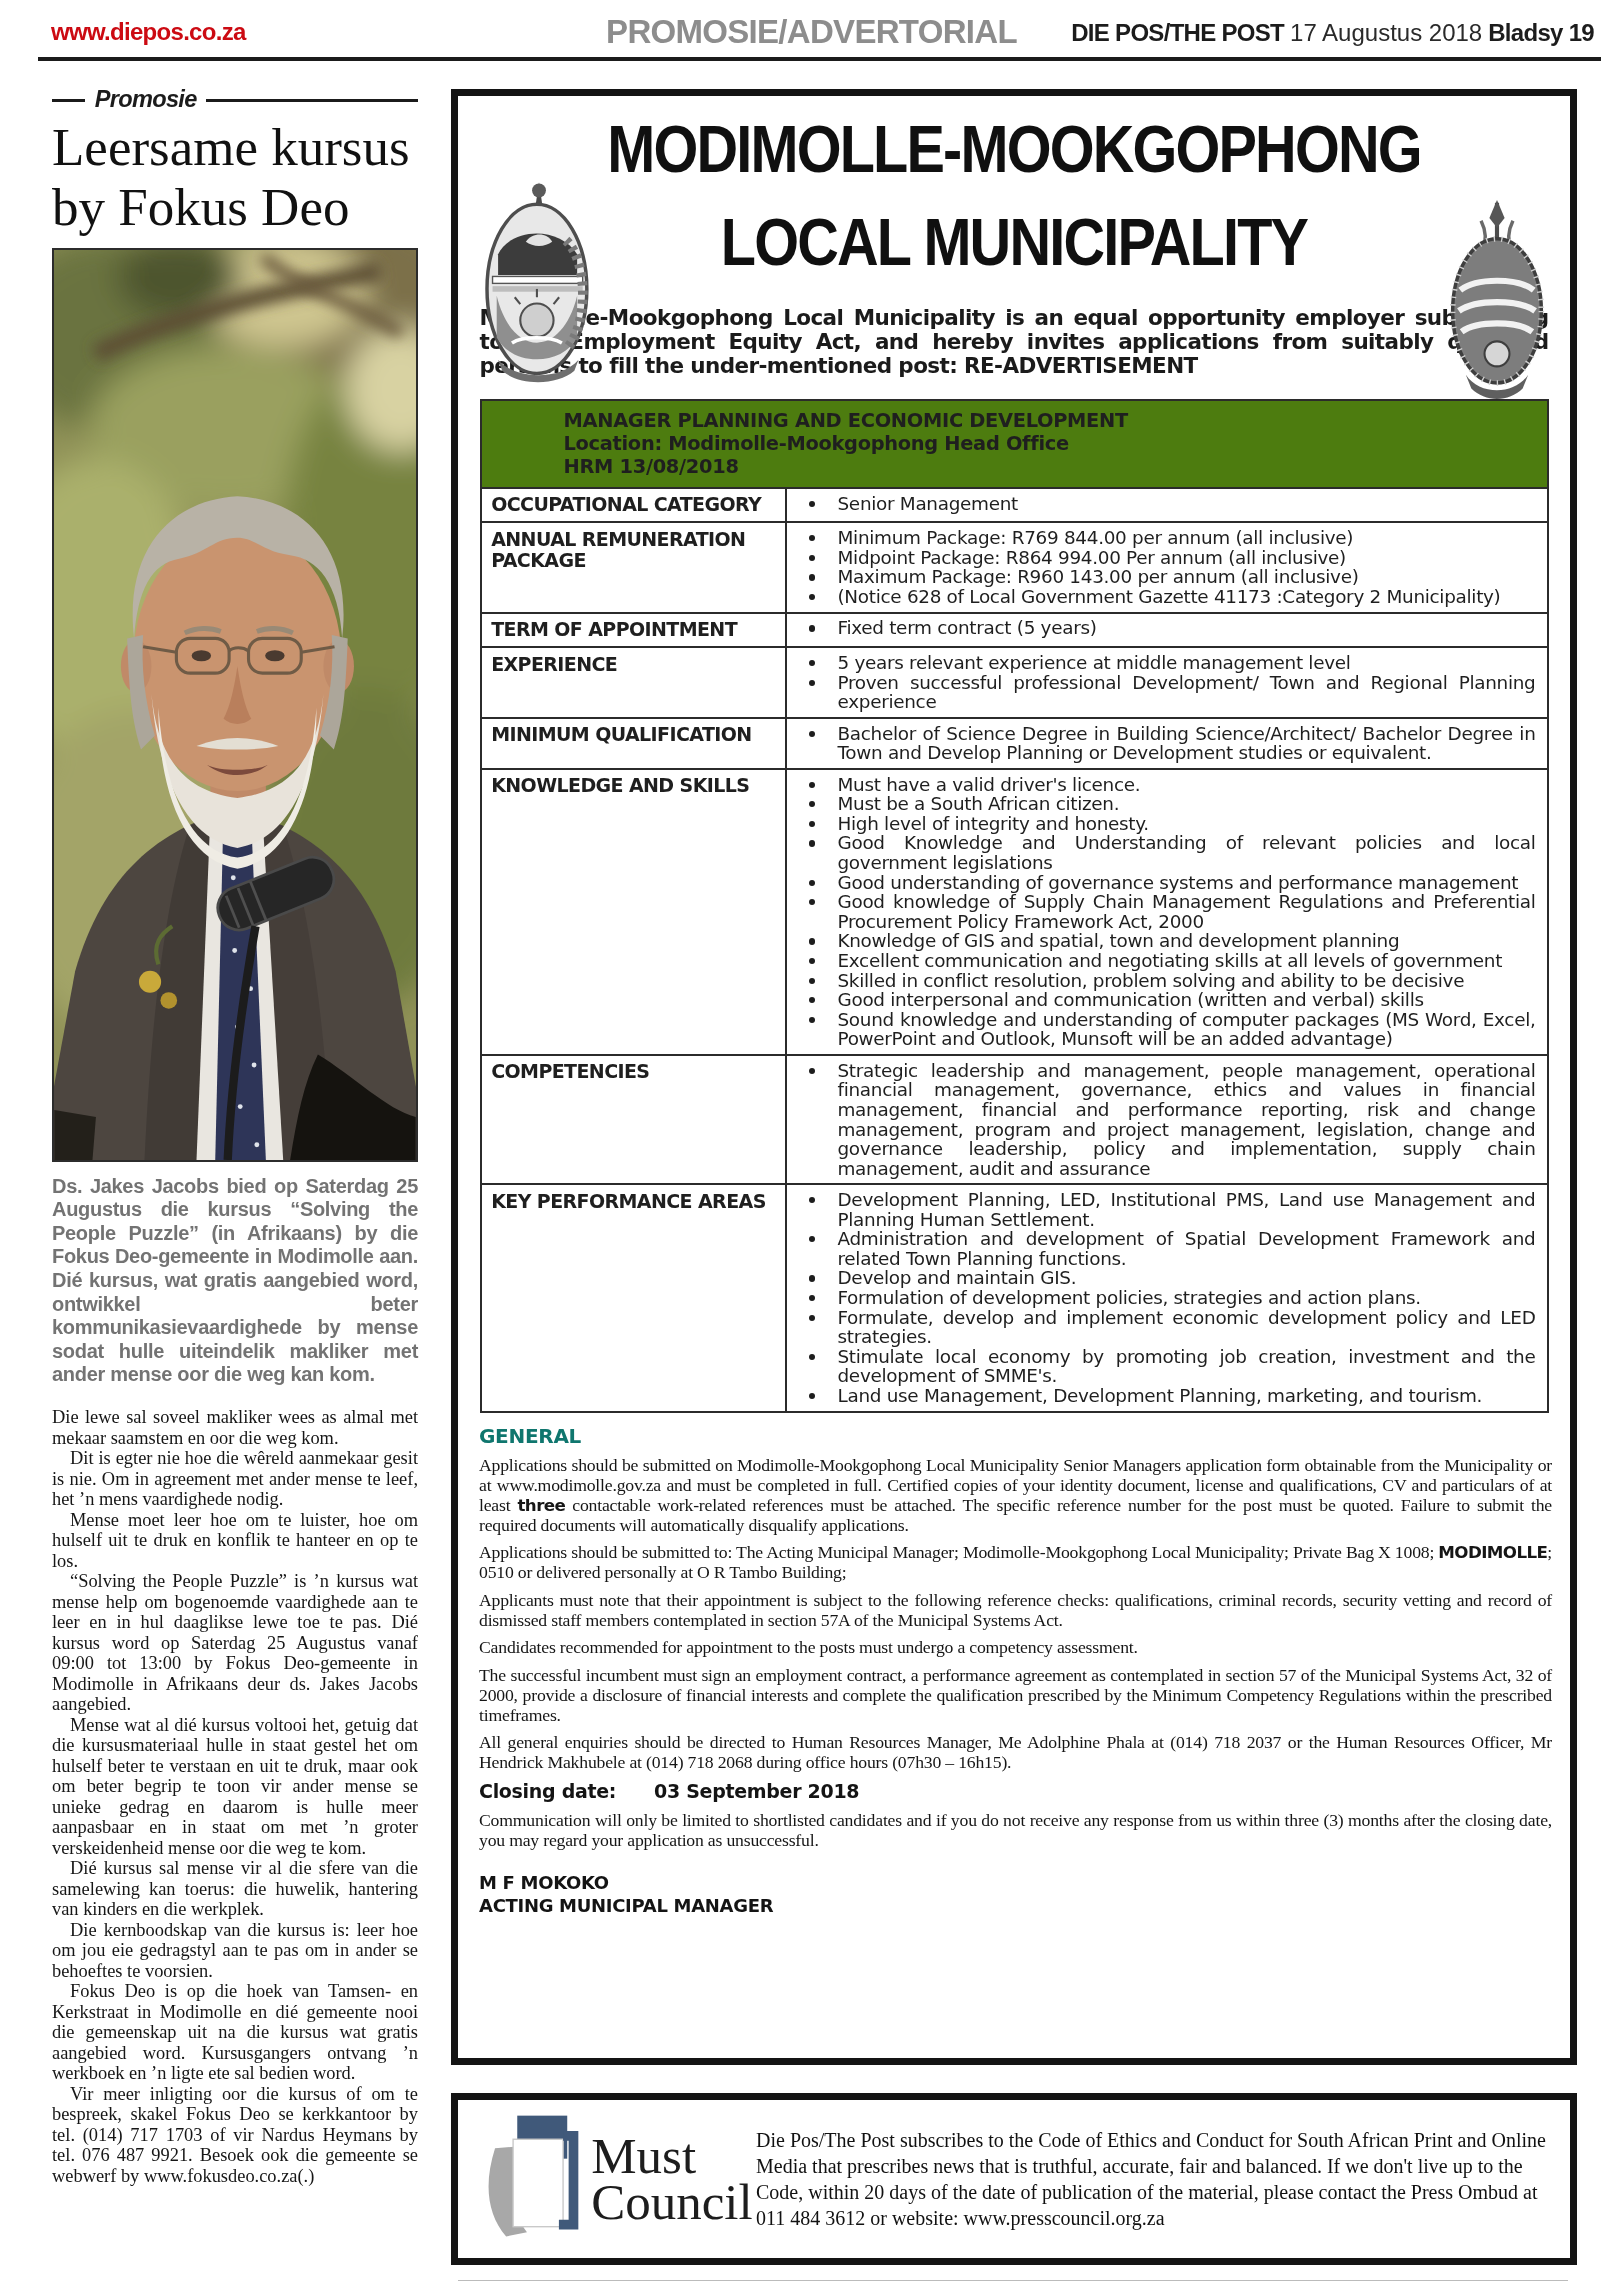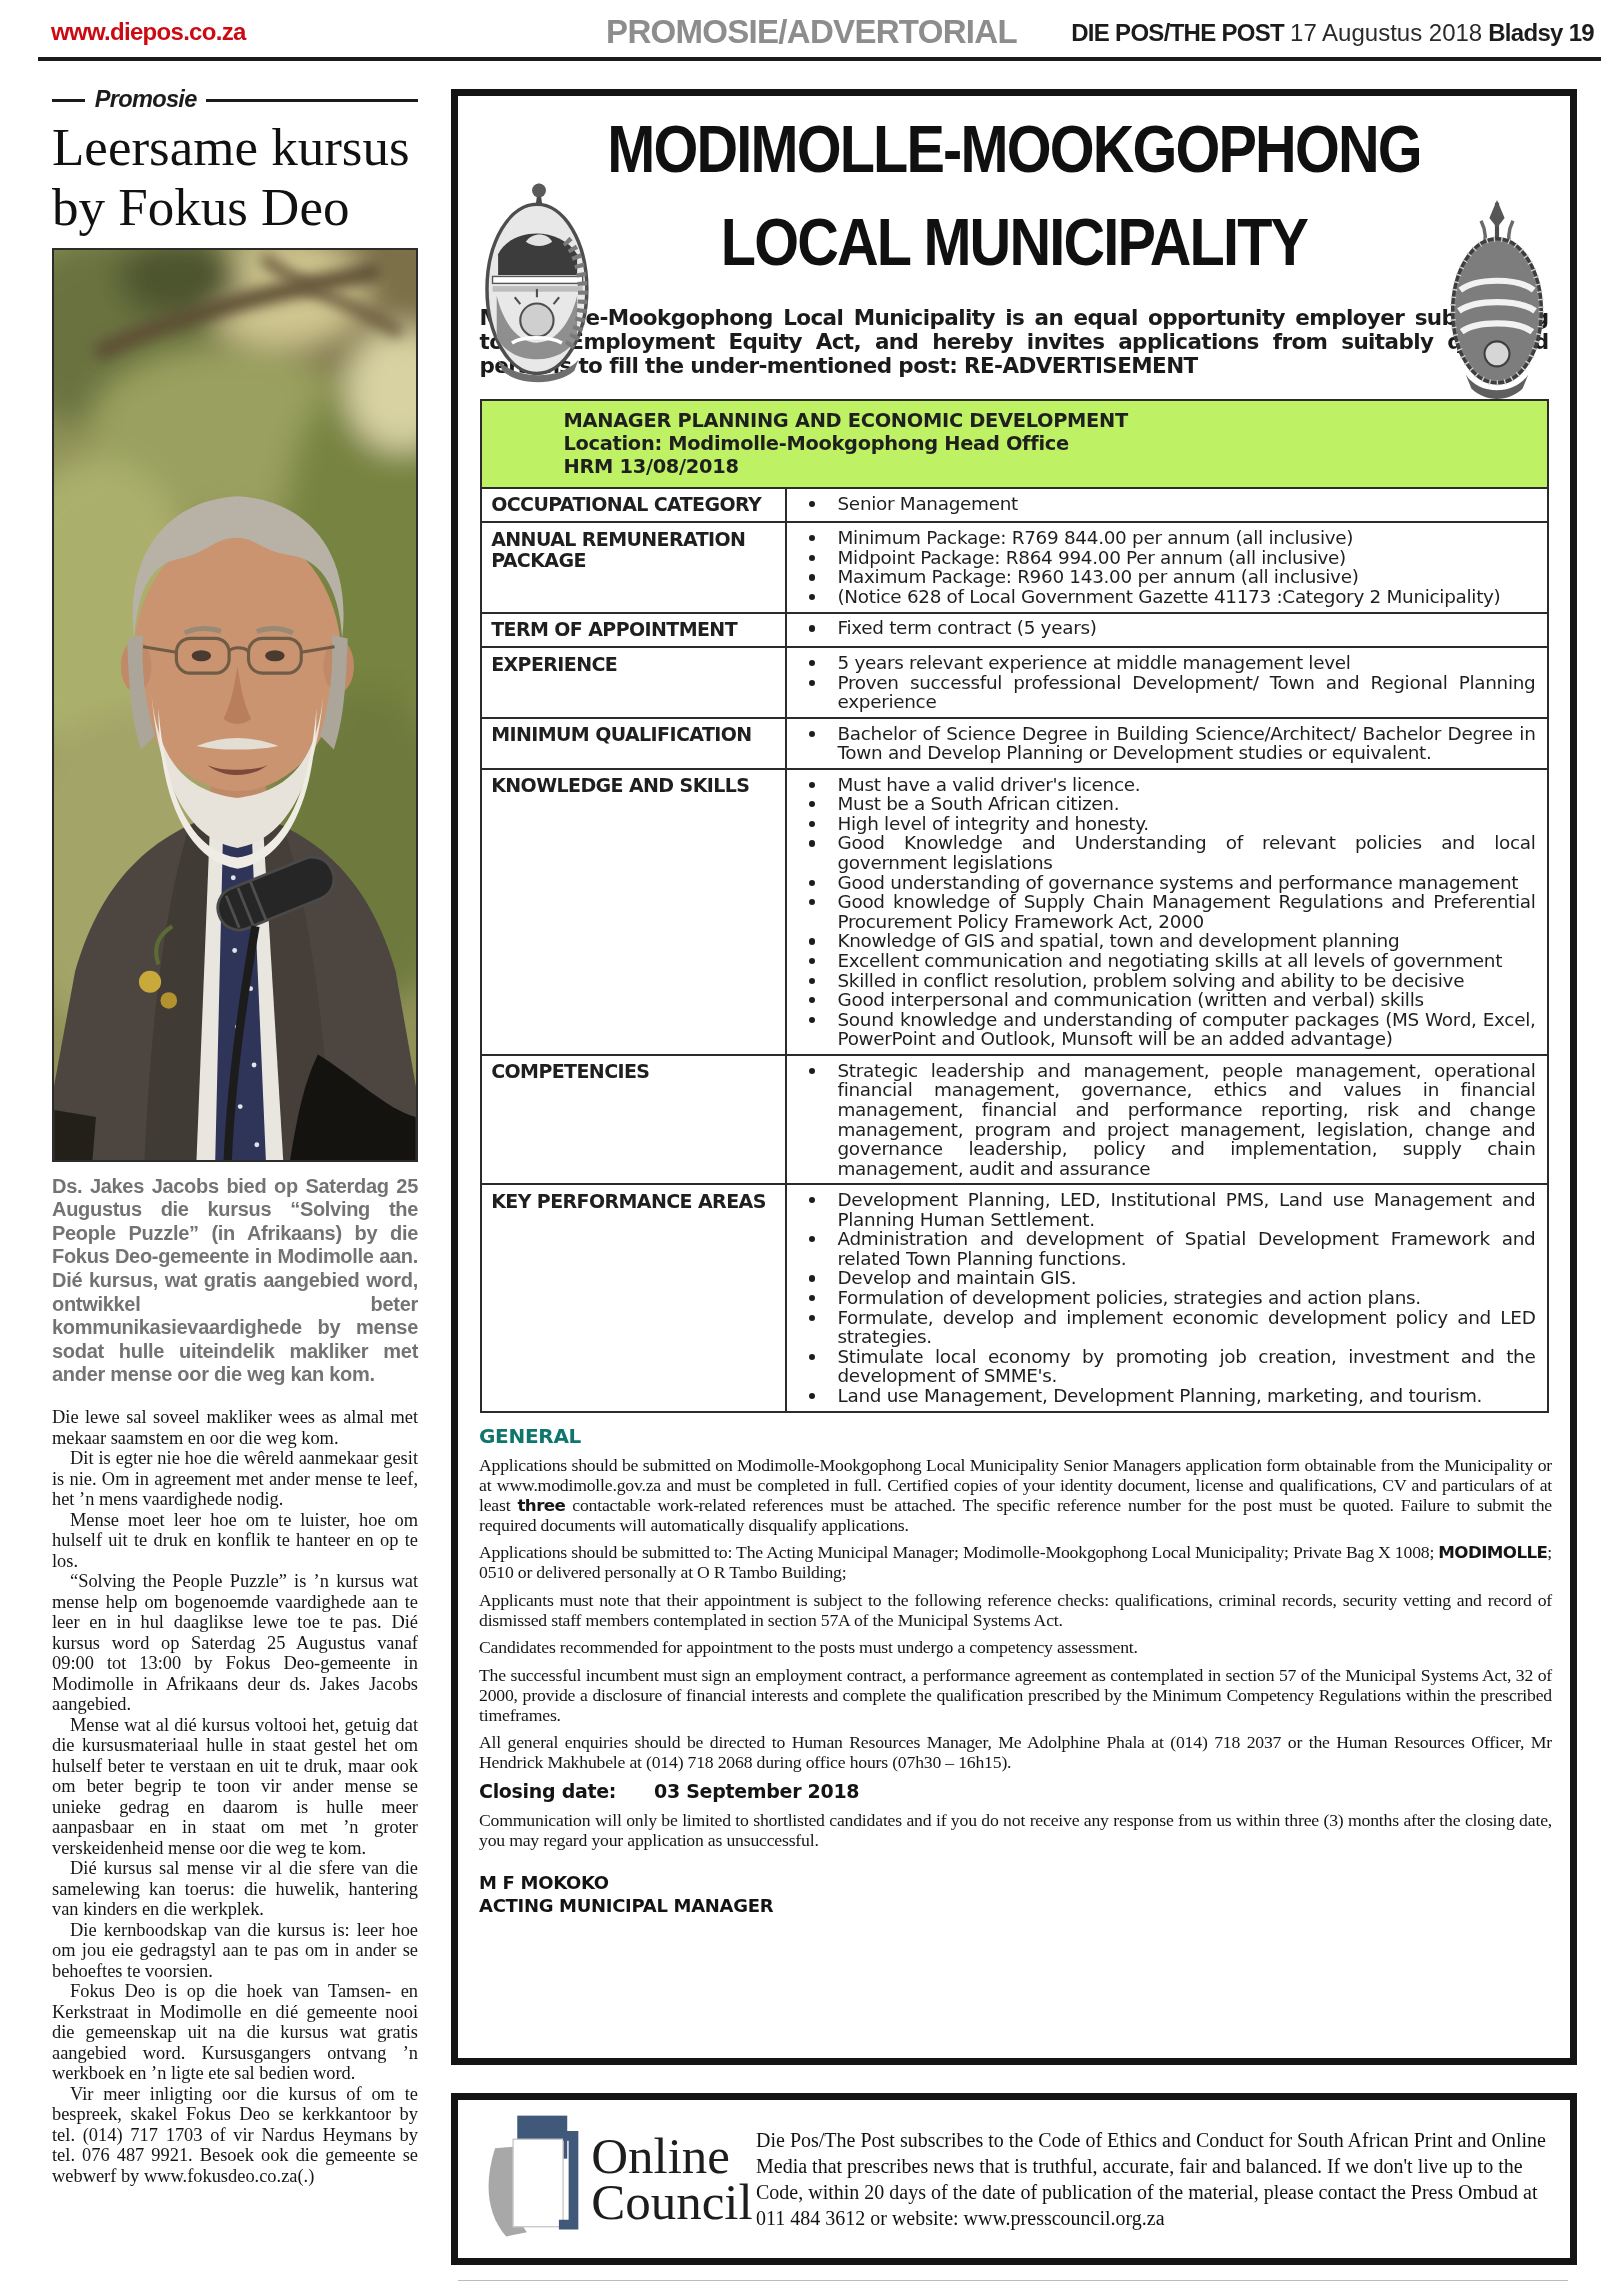--- a/index.html
+++ b/index.html
@@ -42,21 +42,21 @@
   .ad-title{margin:0;text-align:center;font-weight:bold;color:#101010;}
   .ad-title .t{display:block;transform:scaleX(0.86);letter-spacing:-2.1px;font-size:67px;line-height:69px;}
   .ad-title-wrap{padding-top:18px;}
   .t2{margin-top:23.6px;}
   .ad-intro{margin:30.5px auto 0;width:1069px;font-family:"DejaVu Sans",sans-serif;font-weight:bold;
             font-size:21.5px;line-height:24px;text-align:justify;letter-spacing:-0.6px;color:#1b1b1b;}
 
   
   .jobtable{margin:21px auto 0;width:1069px;border:2.8px solid #2b2b2b;box-sizing:border-box;
             font-family:"DejaVu Sans",sans-serif;color:#1f1f1f;}
-  .jthead{background:#bef264;border-bottom:2.8px solid #2b2b2b;padding:8.3px 7px 8.3px 82px;
+  .jthead{background:#4d7c0f;border-bottom:2.8px solid #2b2b2b;padding:8.3px 7px 8.3px 82px;
           font-weight:bold;font-size:19.4px;line-height:23px;letter-spacing:-0.3px;}
   .jrow{display:flex;border-bottom:2.1px solid #2b2b2b;}
   .jrow:last-child{border-bottom:none;}
   .jlabel{flex:0 0 305px;border-right:2.1px solid #2b2b2b;padding:5.6px 7px 5.6px 9.7px;
           font-weight:bold;font-size:19px;line-height:21.5px;letter-spacing:-0.6px;box-sizing:border-box;}
   .jval{flex:1 1 auto;padding:4.9px 11px 4.9px 0;box-sizing:border-box;}
   .jval ul{margin:0;padding:0;list-style:none;}
   .jval li{position:relative;padding-left:51px;font-size:18.4px;line-height:19.6px;
            text-align:justify;letter-spacing:-0.3px;}
   .jval li::before{content:"";position:absolute;left:22px;top:7px;width:6.2px;height:6.2px;
@@ -377,21 +377,21 @@
 
 <section class="abs press-box">
   <div class="press-logo">
     <svg width="118" height="139" viewBox="0 0 170 200">
       <rect x="58" y="8" width="72" height="62" fill="#40597a"></rect>
       <path d="M26,55 C10,105 14,150 42,182 L72,176 C50,148 52,100 62,52 Z" fill="#a8a8a8"></path>
       <rect x="52" y="42" width="72" height="126" fill="#ffffff" stroke="#c9c9c9" stroke-width="2"></rect>
       <path d="M124,30 L146,30 L146,172 L118,172 L118,158 L132,158 L132,44 L124,44 Z" fill="#40597a"></path>
     </svg>
     <div class="press-words">
-      <div>Online</div>
+      <div>Must</div>
       <div>Council</div>
     </div>
   </div>
   <p class="press-text">Die Pos/The Post subscribes to the Code of Ethics and Conduct for South African Print and Online Media that prescribes news that is truthful, accurate, fair and balanced. If we don't live up to the Code, within 20 days of the date of publication of the material, please contact the Press Ombud at 011 484 3612 or website: www.presscouncil.org.za</p>
 </section>
 
 <div class="abs bottom-line"></div>
 
 
 </body></html>

